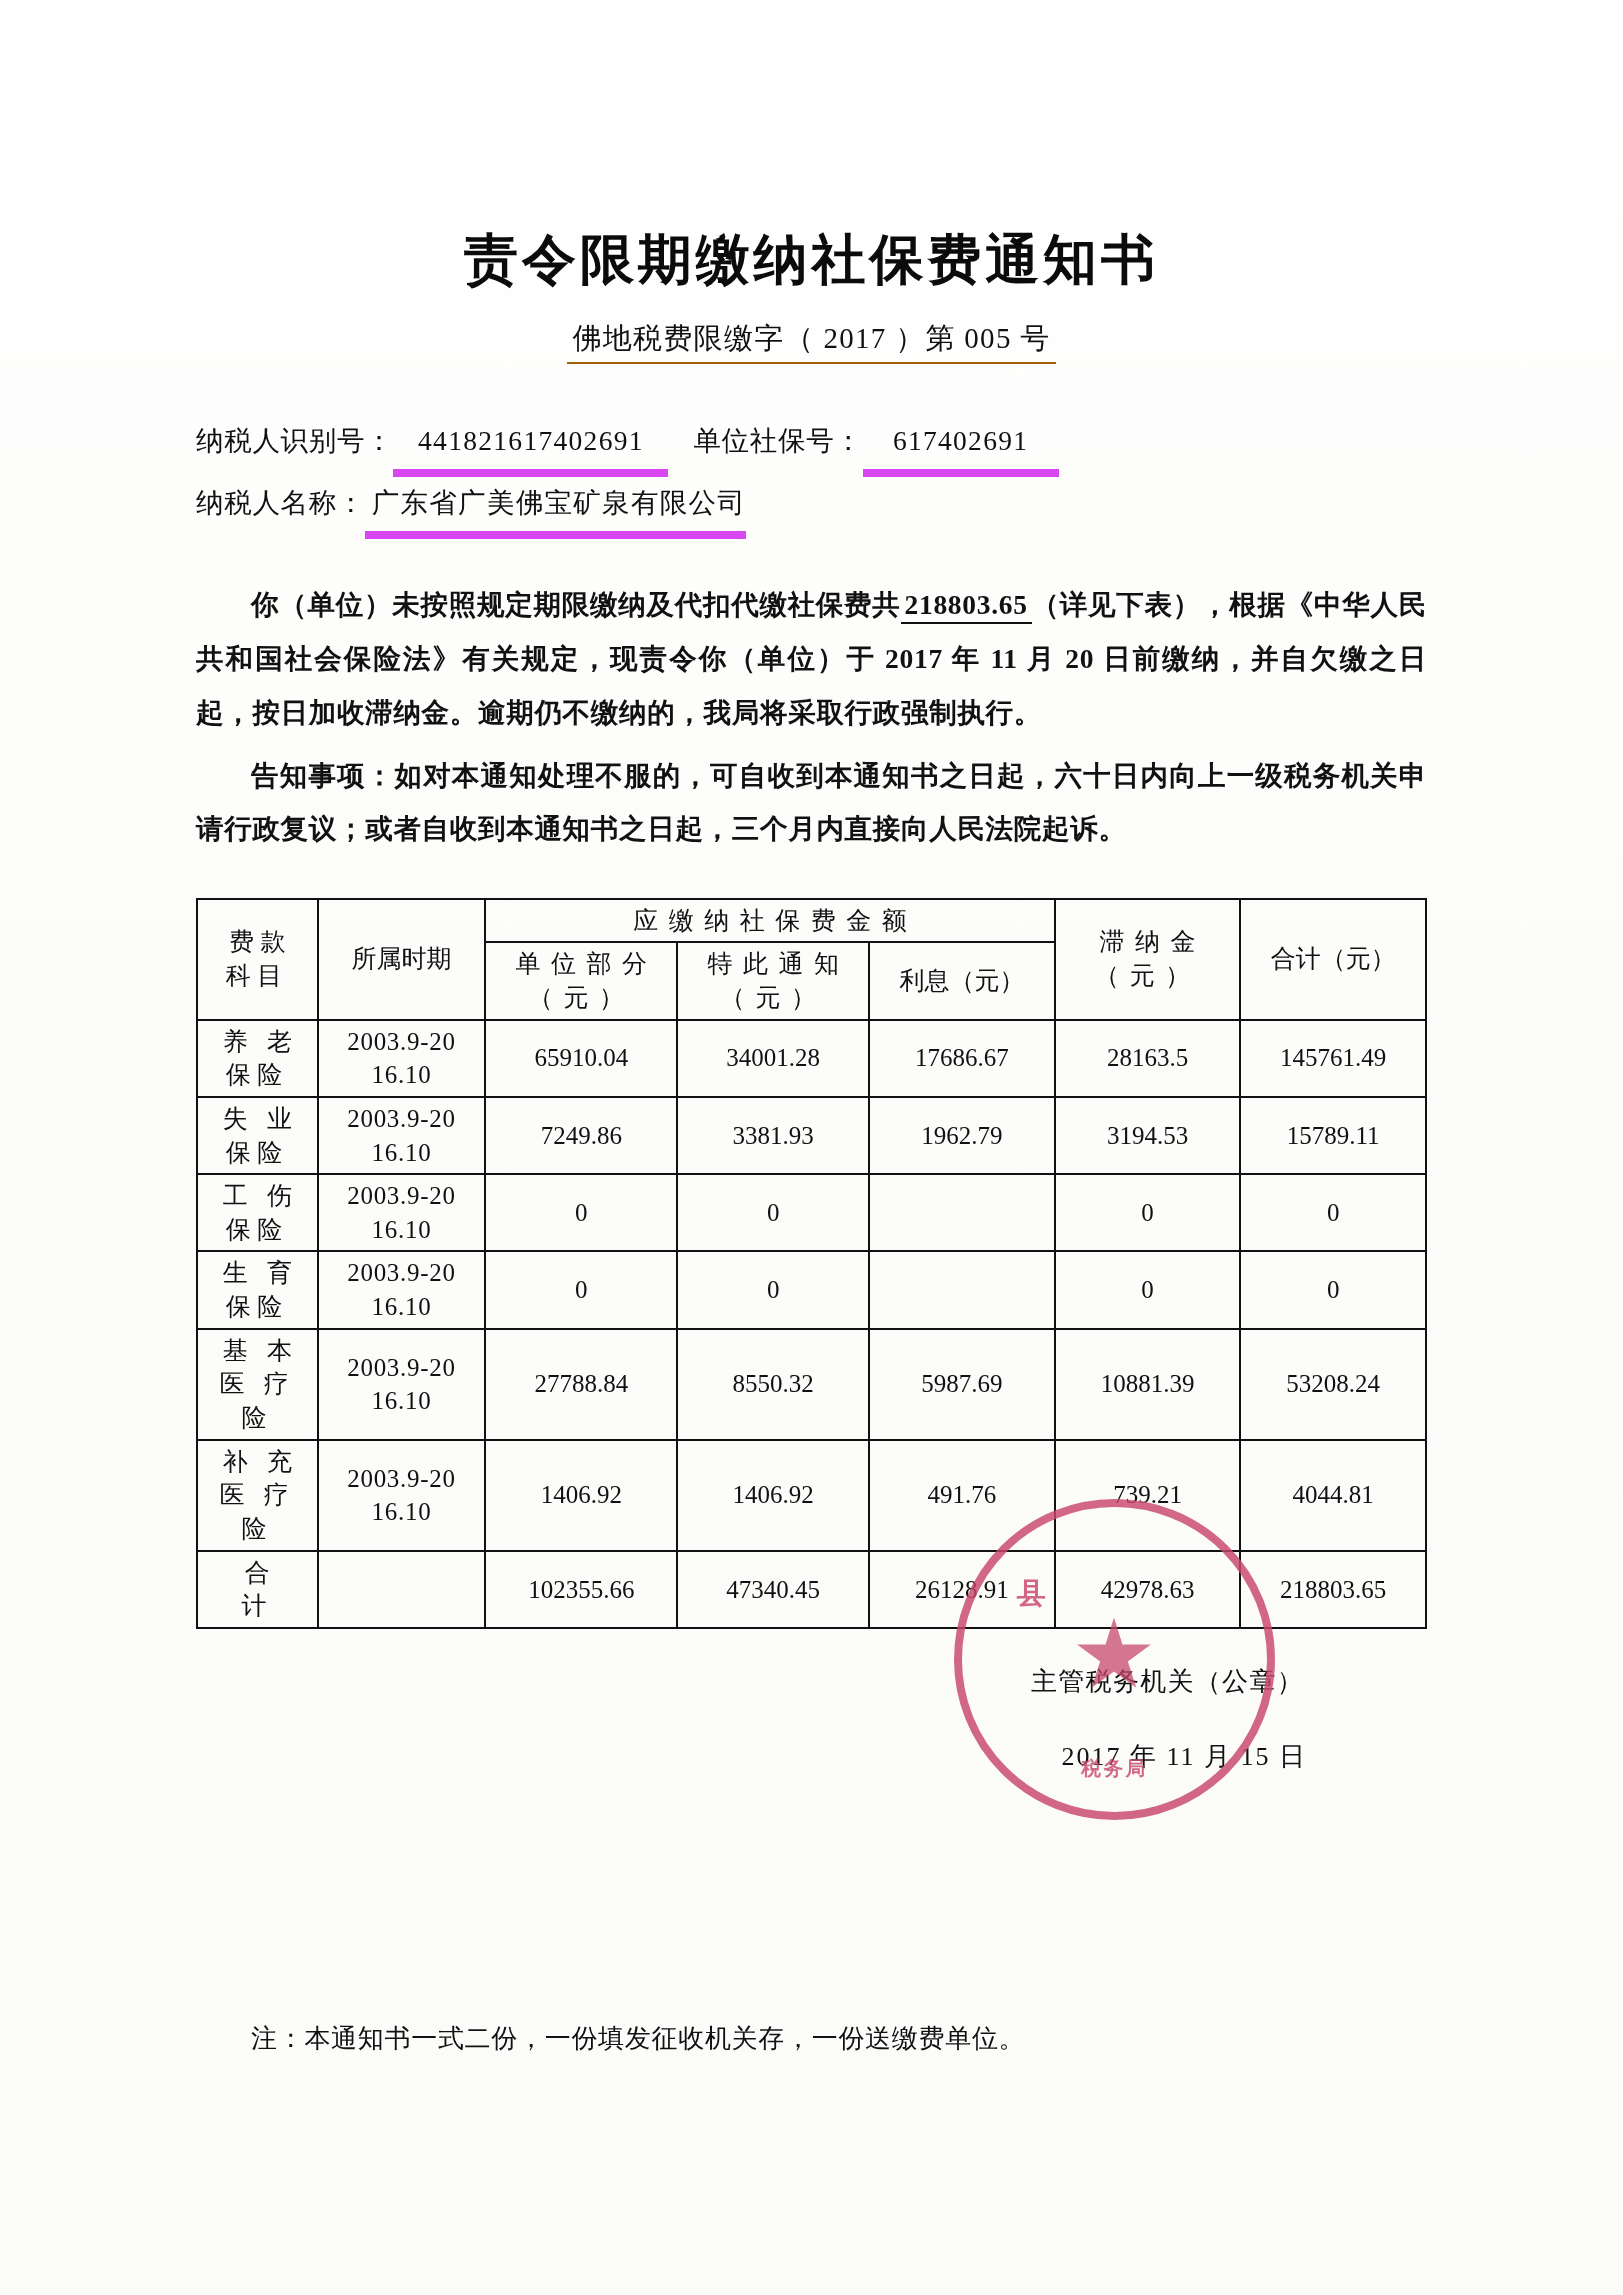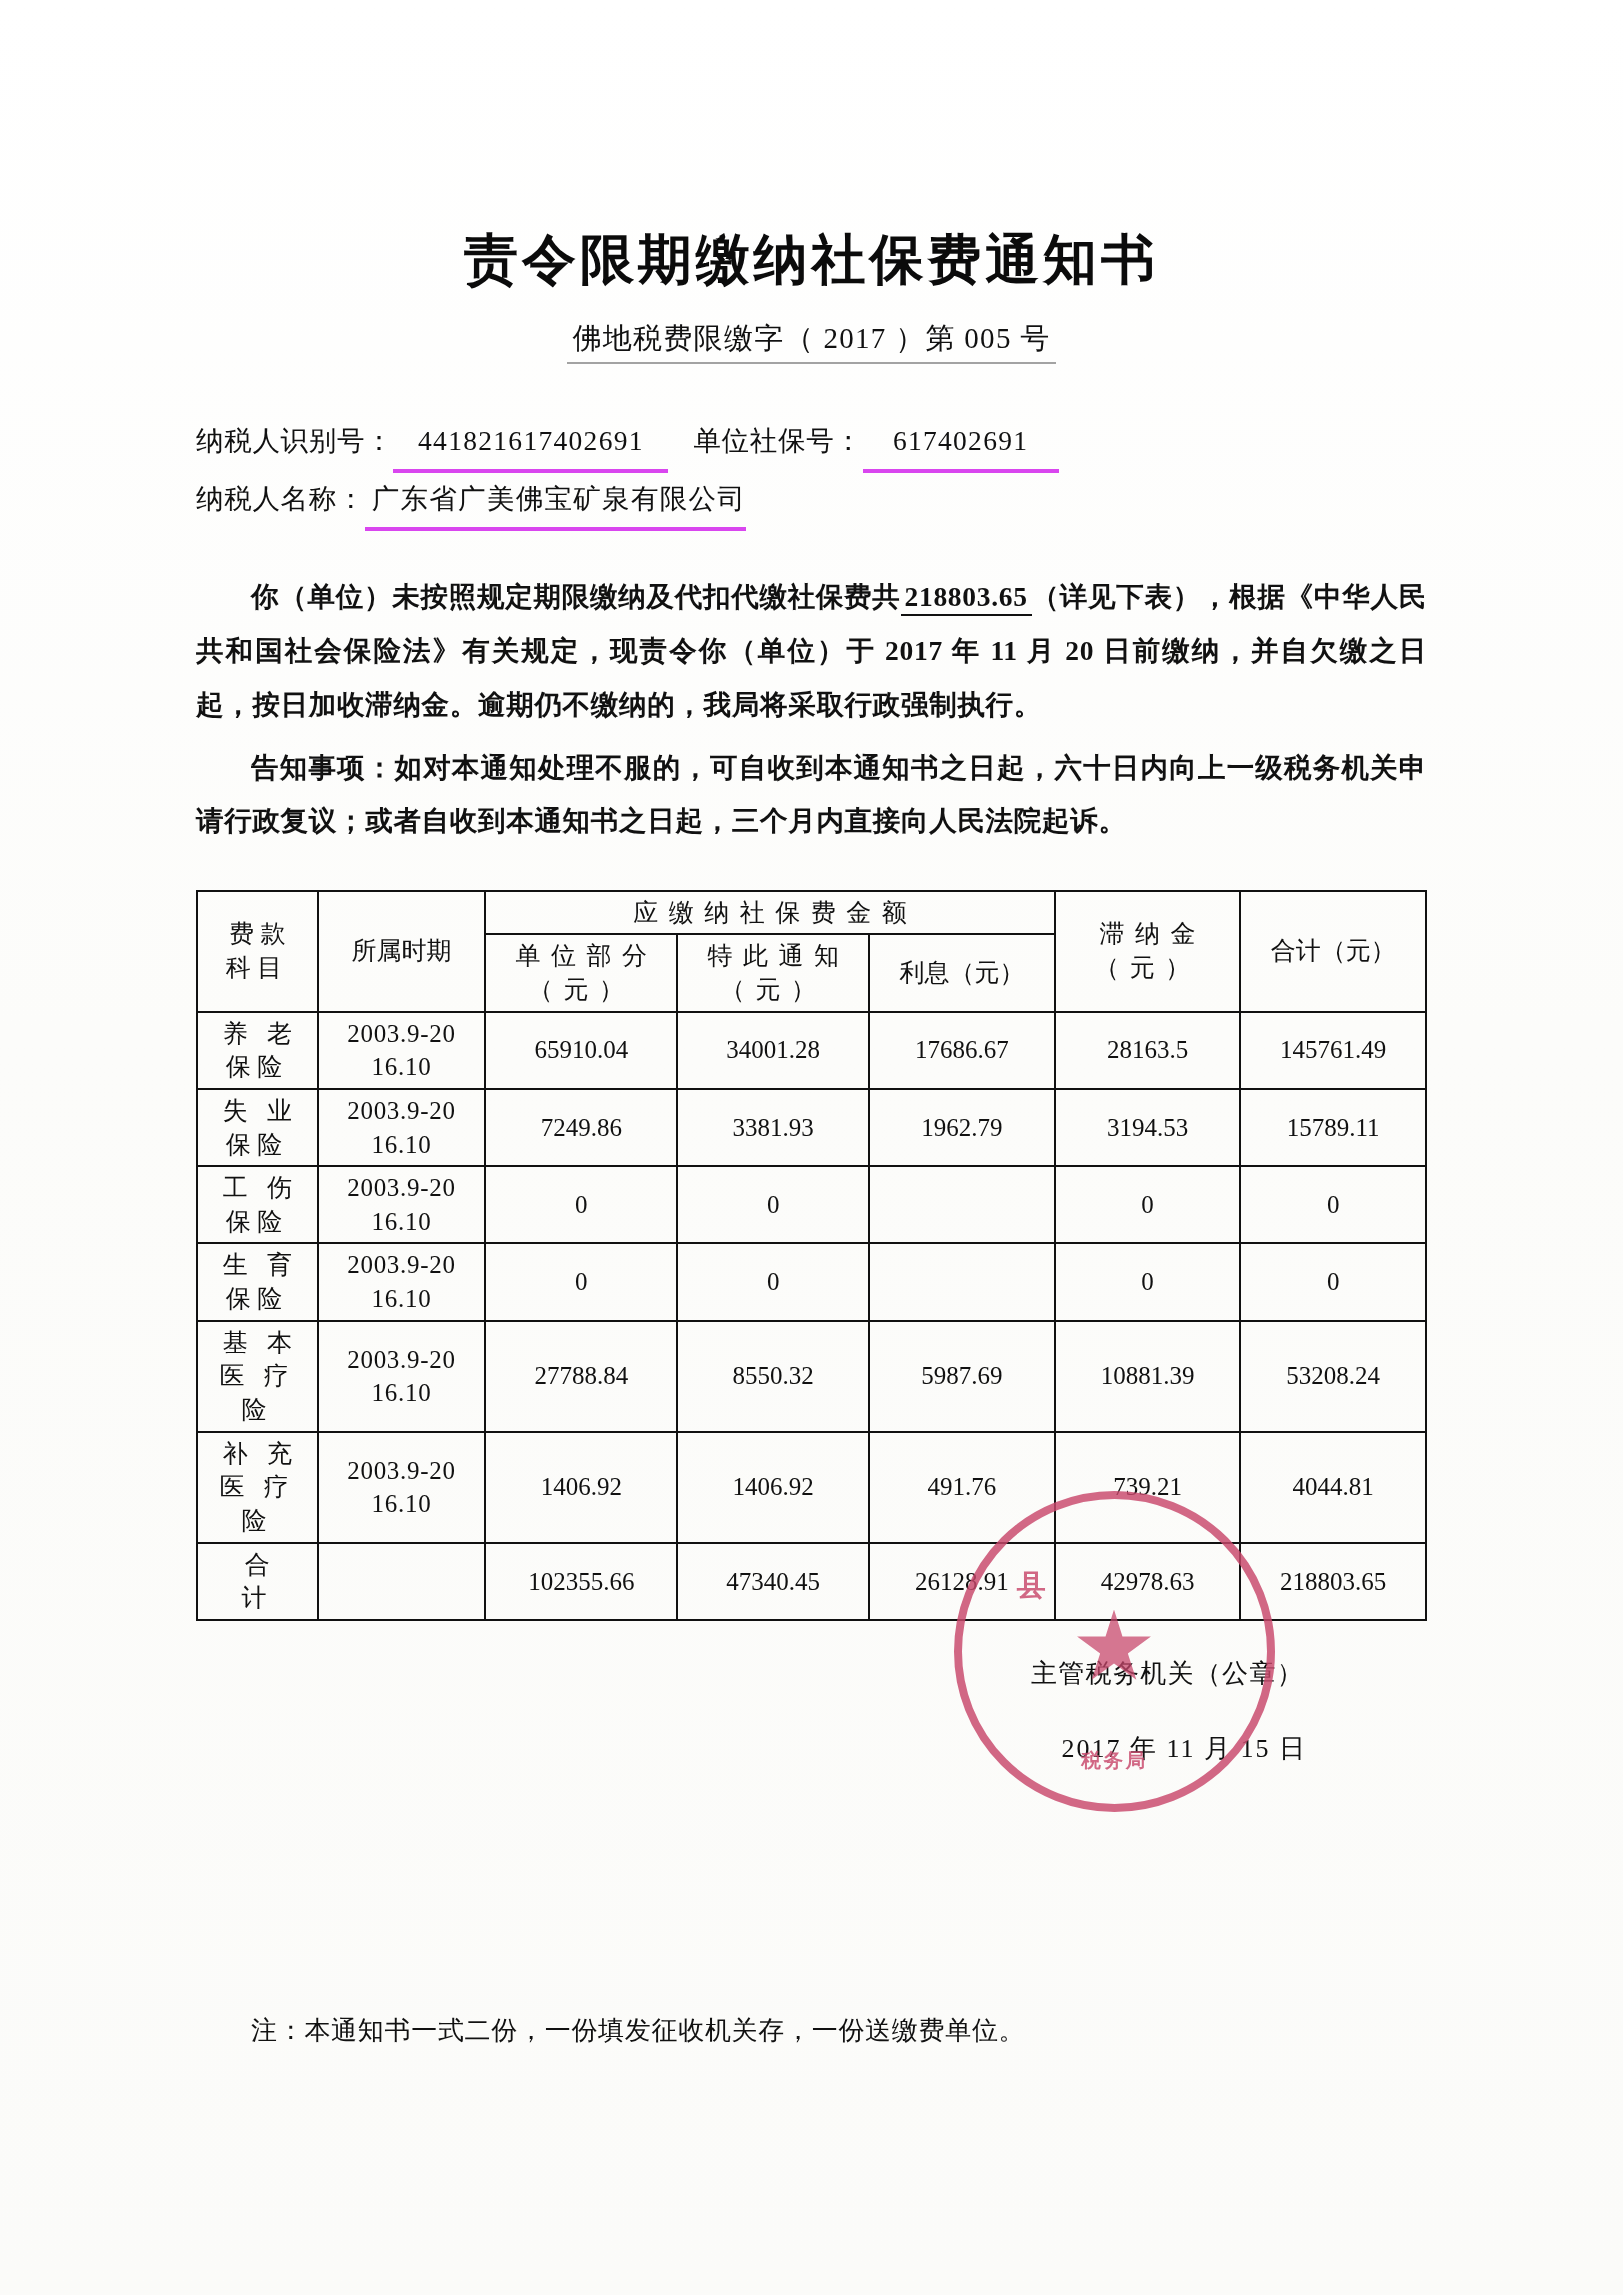--- a/index.html
+++ b/index.html
@@ -45,36 +45,36 @@
     line-height: 1.1;
     color: #0b0b0b;
   }
   .doc-number {
     text-align: center;
     font-size: 29px;
     margin-top: 30px;
     letter-spacing: 1.3px;
   }
   .doc-number .u {
-    border-bottom: 2px solid #a3a3a3;
+    border-bottom: 2px solid #a16207;
     padding: 0 5.2px 2.6px 5.2px;
     display: inline-block;
   }
 
   
   .ident {
     margin-top: 51px;
     font-size: 27.5px;
     line-height: 1.9;
     letter-spacing: 0.7px;
   }
   .ident .row { white-space: nowrap; }
   .blank {
     display: inline-block;
-    border-bottom: 4px solid #d946ef;
+    border-bottom: 8px solid #d946ef;
     text-align: center;
     padding-bottom: 2px;
     font-family: "Liberation Serif", serif;
     letter-spacing: 1.3px;
   }
   .blank.w-id   { min-width: 275px; }
   .blank.w-ss   { min-width: 196px; }
   .blank.w-name { min-width: 340px; text-align: left; padding-left: 6.5px;}
   .gap { display: inline-block; width: 25px; }
 

